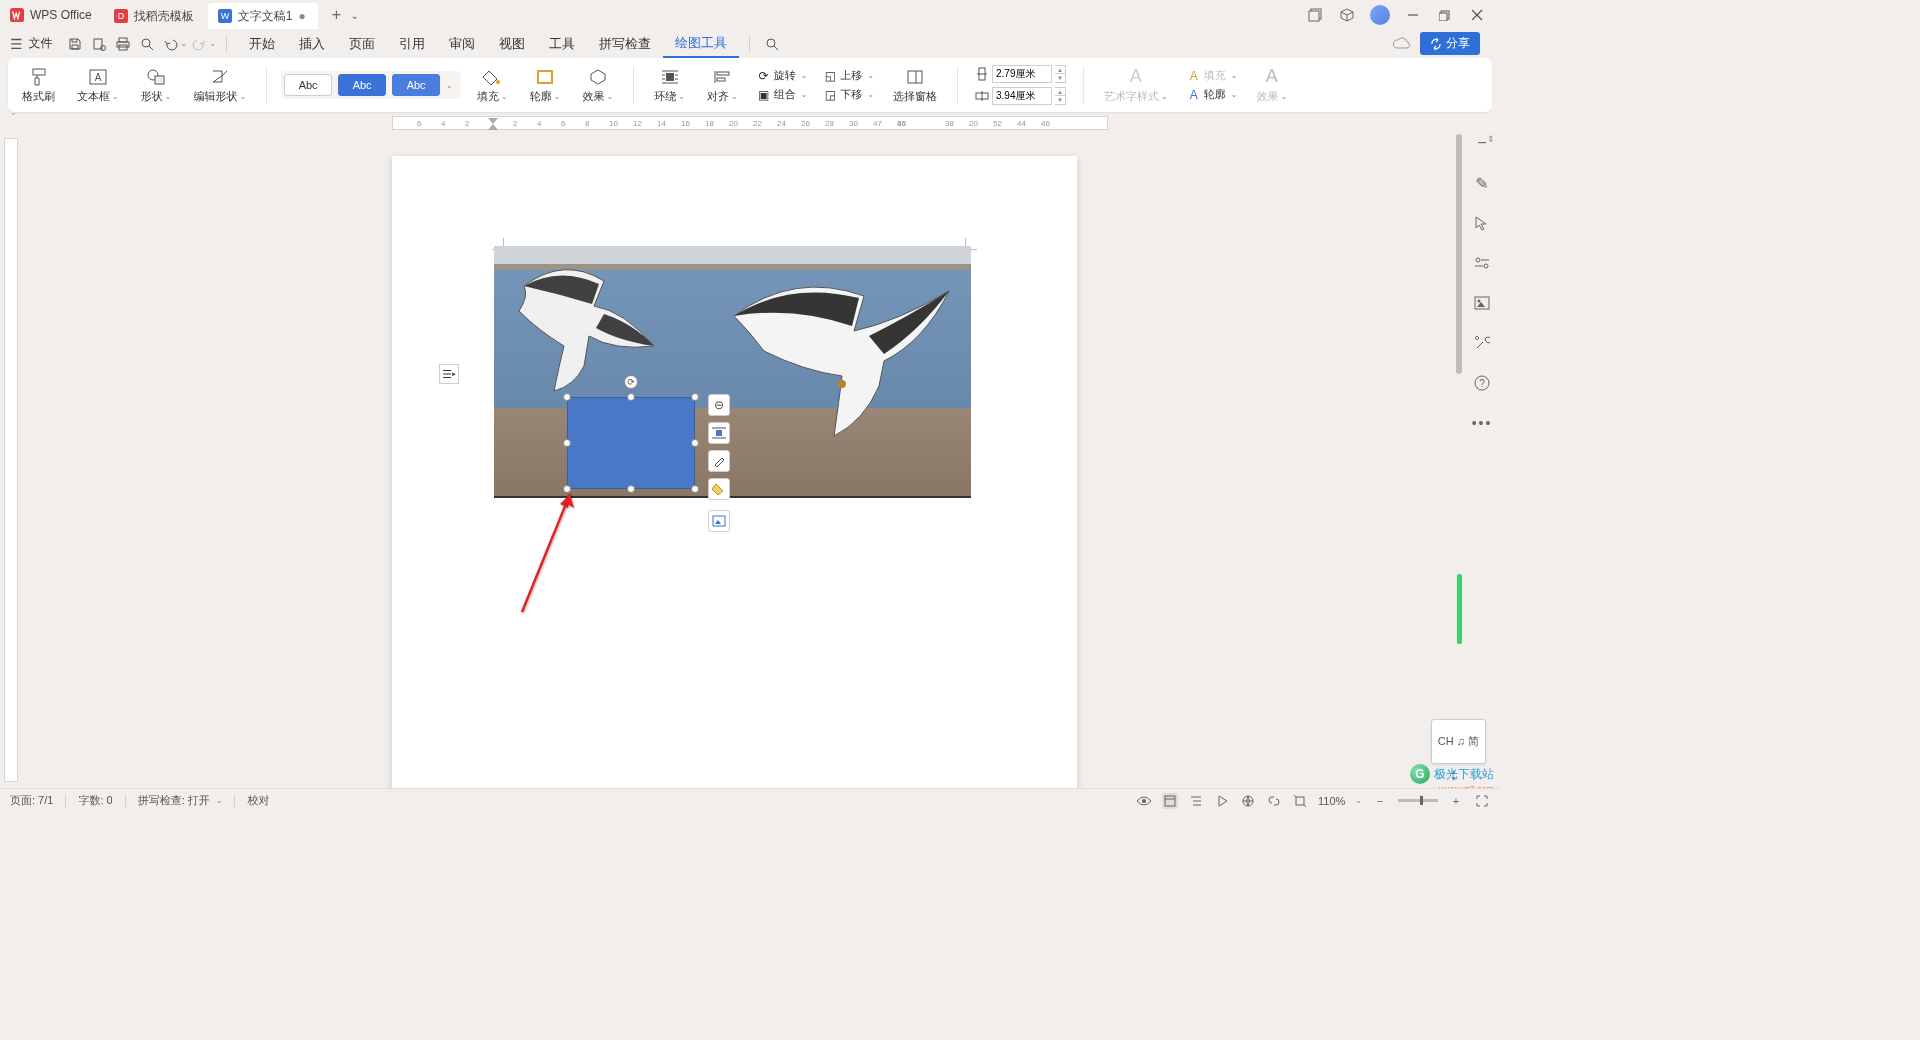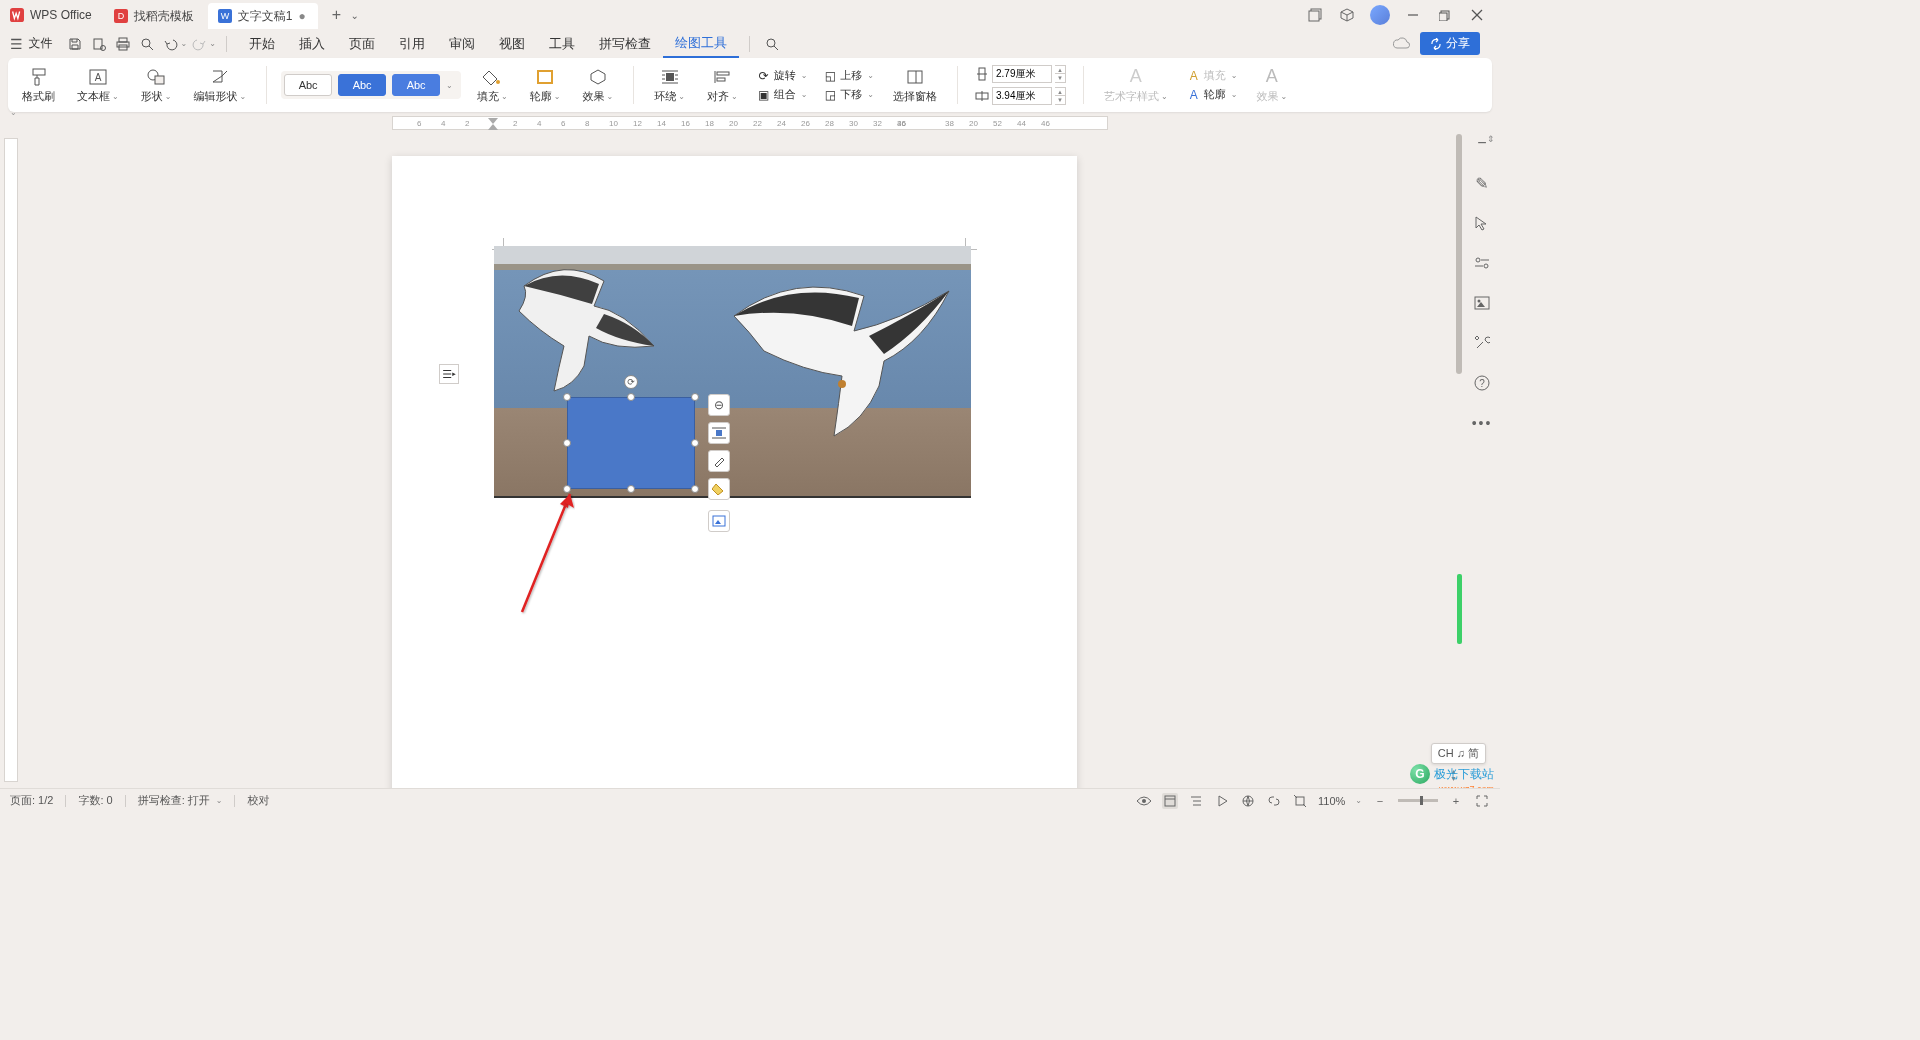--- a/index.html
+++ b/index.html
@@ -99,21 +99,21 @@
 .fold-btn { position: absolute; right: 1px; top: 134px; width: 12px; height: 12px; font-size: 9px; color: #888; }
 .hscroll-ctrl { position: absolute; right: 36px; bottom: 30px; width: 14px; height: 14px; display: flex; flex-direction: column; font-size: 7px; color: #888; }
 
 
 .statusbar { position: absolute; bottom: 0; left: 0; right: 0; height: 24px; background: #f2eeeb; border-top: 1px solid #e0dcd8; display: flex; align-items: center; padding: 0 10px; font-size: 11px; color: #555; gap: 4px; }
 .status-sep { width: 1px; height: 12px; background: #d0ccc9; margin: 0 8px; }
 .statusbar-right { margin-left: auto; display: flex; align-items: center; gap: 10px; }
 .status-icon { width: 16px; height: 16px; display: flex; align-items: center; justify-content: center; color: #666; }
 
 
-.ime-box { position: absolute; right: 14px; bottom: 48px; background: #fff; border: 1px solid #d0ccc9; border-radius: 3px; padding: 2px 6px; font-size: 11px; color: #555; box-shadow: 0 1px 3px rgba(0,0,0,0.1); }
+.ime-box { position: absolute; right: 14px; bottom: 48px; background: #fff; border: 1px solid #d0ccc9; border-radius: 3px; padding: 14px 6px; font-size: 11px; color: #555; box-shadow: 0 1px 3px rgba(0,0,0,0.1); }
 
 
 .watermark { position: absolute; right: 6px; bottom: 28px; font-size: 12px; color: #2a9dd8; display: flex; align-items: center; gap: 4px; }
 .watermark .logo { width: 20px; height: 20px; border-radius: 50%; background: radial-gradient(circle at 30% 30%, #7de0a8, #2aa860); display: flex; align-items: center; justify-content: center; color: #fff; font-weight: bold; font-size: 12px; }
 .watermark .url { font-size: 9px; color: #ff8030; position: absolute; right: 0; bottom: -10px; }
 
 svg { display: block; }
 </style>
 </head>
 <body>
@@ -487,21 +487,21 @@
     <span class="ruler-tick" style="left:240px">12</span>
     <span class="ruler-tick" style="left:264px">14</span>
     <span class="ruler-tick" style="left:288px">16</span>
     <span class="ruler-tick" style="left:312px">18</span>
     <span class="ruler-tick" style="left:336px">20</span>
     <span class="ruler-tick" style="left:360px">22</span>
     <span class="ruler-tick" style="left:384px">24</span>
     <span class="ruler-tick" style="left:408px">26</span>
     <span class="ruler-tick" style="left:432px">28</span>
     <span class="ruler-tick" style="left:456px">30</span>
-    <span class="ruler-tick" style="left:480px">32</span>
+    <span class="ruler-tick" style="left:480px">47</span>
     <span class="ruler-tick" style="left:504px">46</span>
     <span class="ruler-tick" style="left:504px">36</span>
     <span class="ruler-tick" style="left:552px">38</span>
     <span class="ruler-tick" style="left:576px">20</span>
     <span class="ruler-tick" style="left:600px">52</span>
     <span class="ruler-tick" style="left:624px">44</span>
     <span class="ruler-tick" style="left:648px">46</span>
   </div>
   <svg class="ruler-marker" style="left:466px;" width="10" height="18">
       <polygon points="0,4 10,4 5,10" fill="#aaa"></polygon>
@@ -641,21 +641,21 @@
 
 <div class="ime-box">CH ♫ 简</div>
 
 <div class="watermark">
   <span class="logo">G</span>
   <span>极光下载站</span>
   <span class="url">www.xz7.com</span>
 </div>
 
 <div class="statusbar">
-  <span>页面: 1/2</span>
+  <span>页面: 7/1</span>
   <span class="status-sep"></span>
   <span>字数: 0</span>
   <span class="status-sep"></span>
   <span>拼写检查: 打开</span>
   <span style="font-size:8px; color:#888; margin-left:2px;">⌄</span>
   <span class="status-sep"></span>
   <span>校对</span>
 
   <div class="statusbar-right">
     <span class="status-icon">

